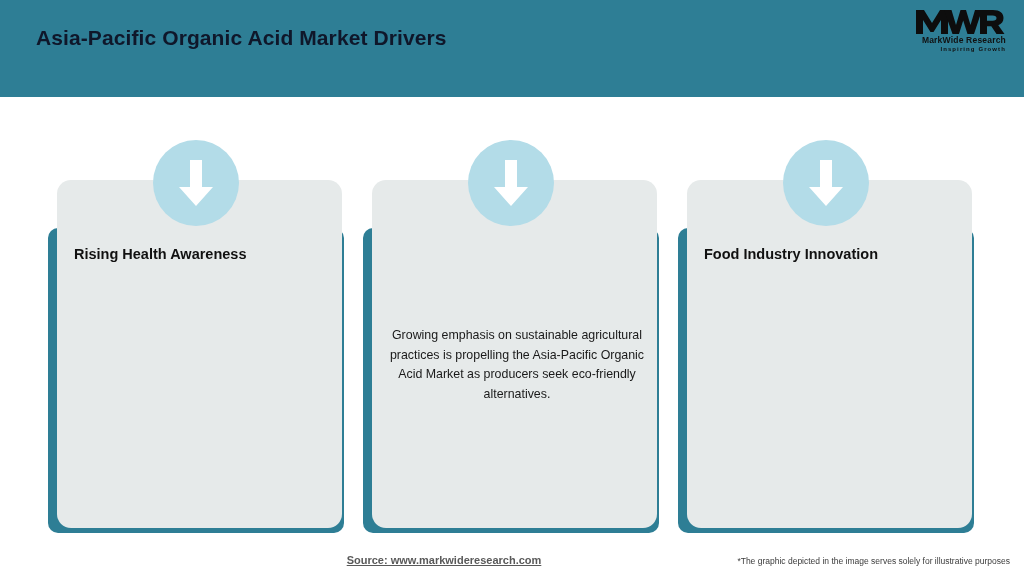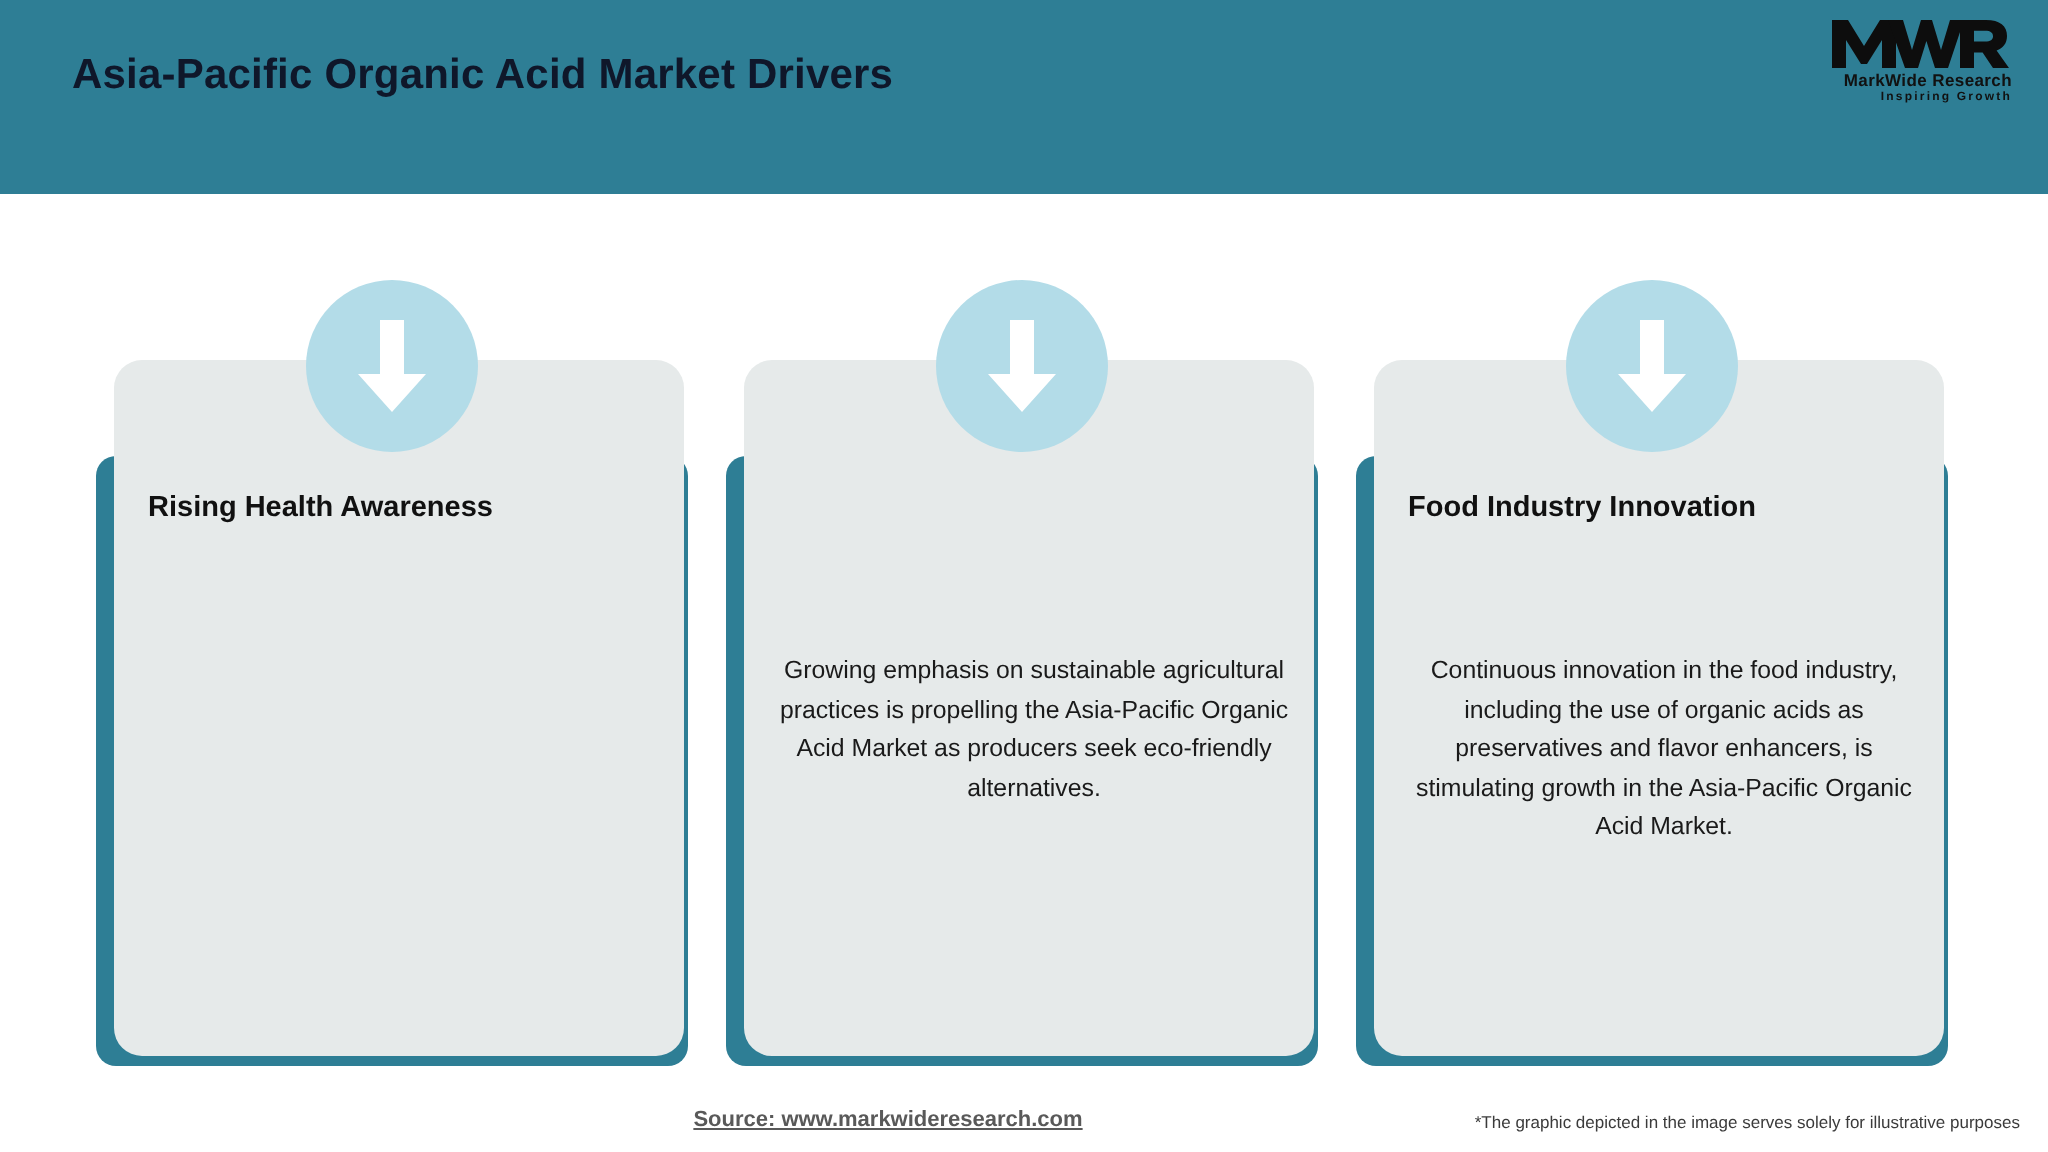--- a/index.html
+++ b/index.html
@@ -214,19 +214,18 @@
 
   <div class="card-wrap c2">
     <div class="card-frame"></div>
     <div class="card-panel"></div>
     <div class="icon-bubble">
       <svg width="40" height="50" viewBox="0 0 40 50" aria-hidden="true">
         <path d="M14 2 L26 2 L26 29 L37 29 L20 48 L3 29 L14 29 Z" fill="#FFFFFF"></path>
       </svg>
     </div>
     <div class="card-title">Food Industry Innovation</div>
-    <div class="card-body">Continuous innovation in the food industry, including the use of organic acids as preservatives and flavor enhancers, is stimulating growth in the Asia-Pacific Organic Acid Market.</div>
   </div>
 
 </div>
 
 <div class="source">Source: www.markwideresearch.com</div>
 <div class="disclaimer">*The graphic depicted in the image serves solely for illustrative purposes</div>
 
 </body></html>

